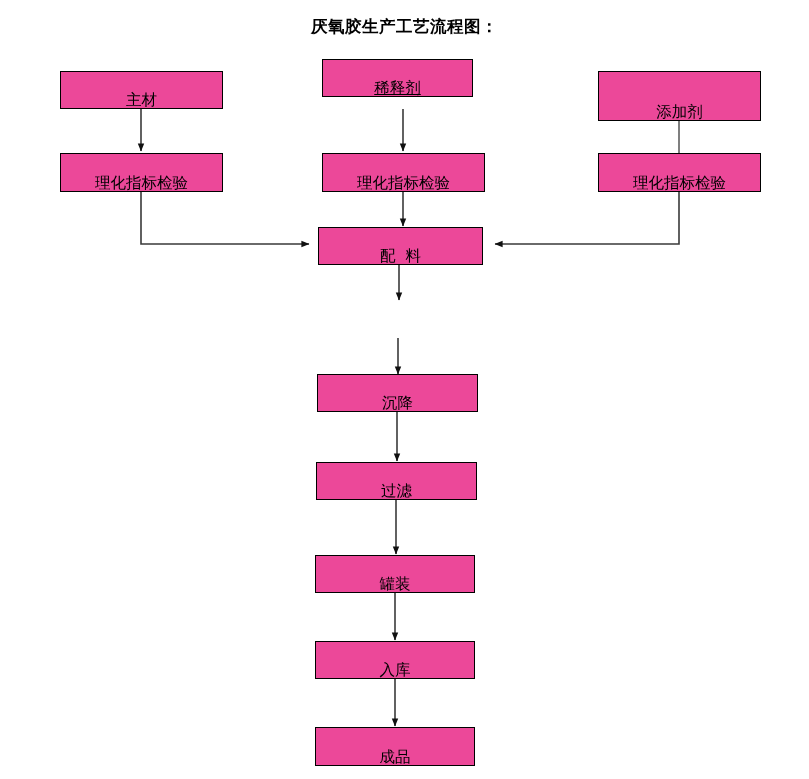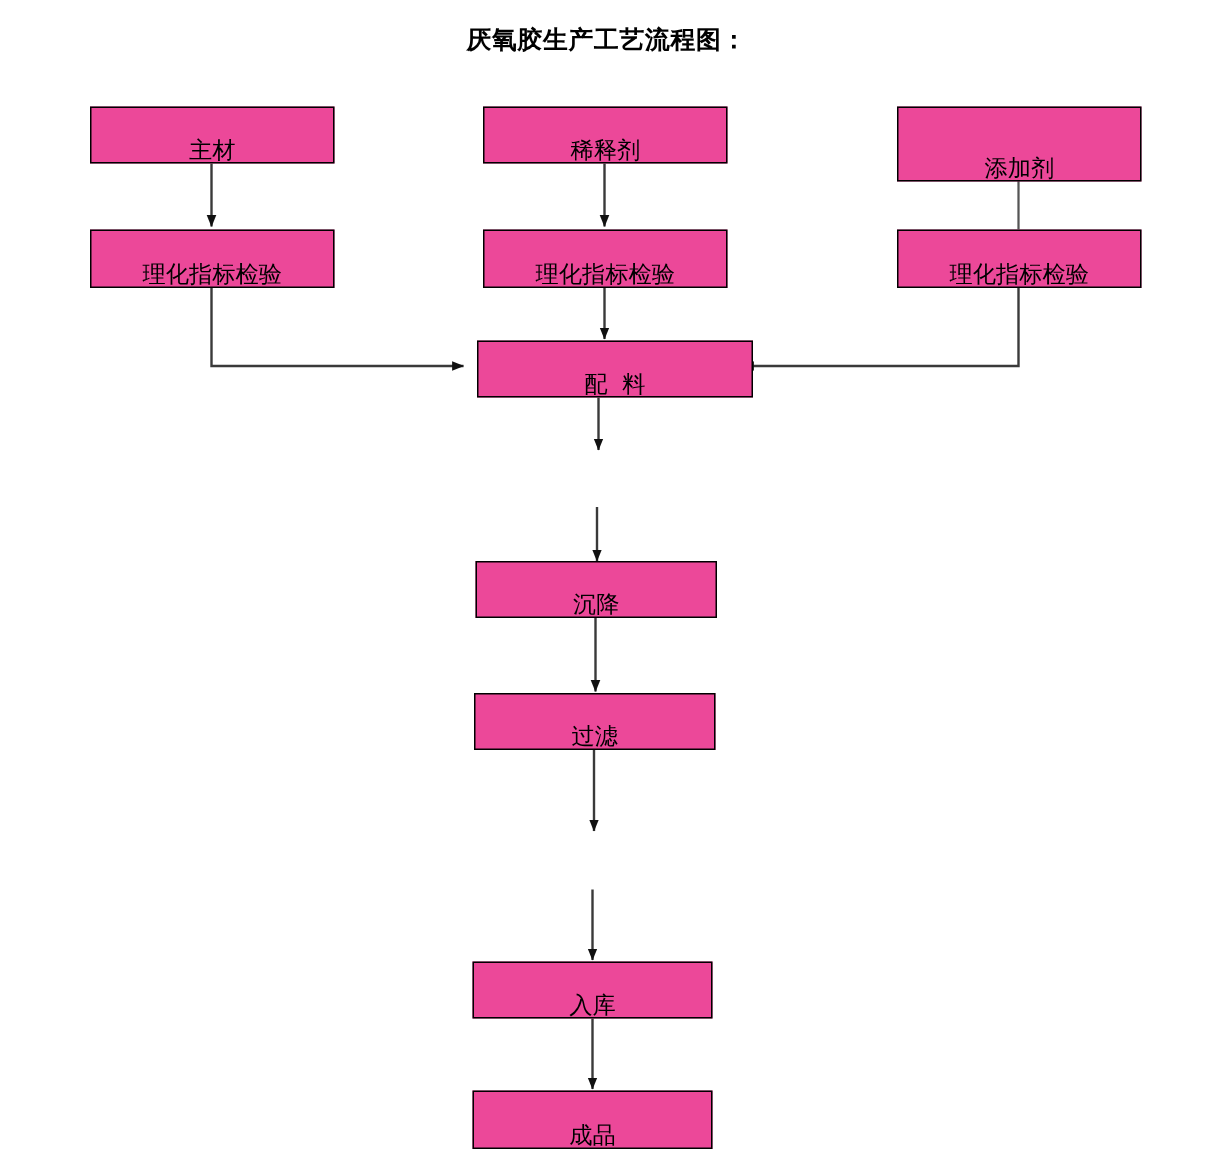--- a/index.html
+++ b/index.html
@@ -110,53 +110,56 @@
 
     <line class="edge-line" x1="395" y1="593" x2="395" y2="640" marker-end="url(#arrowhead)"></line>
 
     <line class="edge-line" x1="395" y1="679" x2="395" y2="726" marker-end="url(#arrowhead)"></line>
   </svg>
 
   <div class="node" style="left:60px; top:71px; width:163px; height:38px;">
     <span class="label">主材</span>
   </div>
 
-  <div class="node" style="left:322px; top:71px; width:163px; height:38px;">
+  <div class="node" style="left:322px; top:59px; width:151px; height:38px;text-decoration:underline;">
     <span class="label">稀释剂</span>
   </div>
 
   <div class="node" style="left:598px; top:71px; width:163px; height:50px;">
     <span class="label">添加剂</span>
   </div>
 
   <div class="node" style="left:60px; top:153px; width:163px; height:39px;">
     <span class="label">理化指标检验</span>
   </div>
 
   <div class="node" style="left:322px; top:153px; width:163px; height:39px;">
     <span class="label">理化指标检验</span>
   </div>
 
   <div class="node" style="left:598px; top:153px; width:163px; height:39px;">
     <span class="label">理化指标检验</span>
   </div>
 
-  <div class="node wide-gap" style="left:318px; top:227px; width:184px; height:38px;">
+  <div class="node wide-gap" style="left:318px; top:227px; width:165px; height:38px;">
     <span class="label">配  料</span>
   </div>
 
 
   <div class="node" style="left:317px; top:374px; width:161px; height:38px;">
     <span class="label">沉降</span>
   </div>
 
   <div class="node" style="left:316px; top:462px; width:161px; height:38px;">
     <span class="label">过滤</span>
   </div>
 
+  <div class="node" style="left:315px; top:555px; width:160px; height:38px;">
+    <span class="label">罐装</span>
+  </div>
 
   <div class="node" style="left:315px; top:641px; width:160px; height:38px;">
     <span class="label">入库</span>
   </div>
 
   <div class="node" style="left:315px; top:727px; width:160px; height:39px;">
     <span class="label">成品</span>
   </div>
 
 </div>

